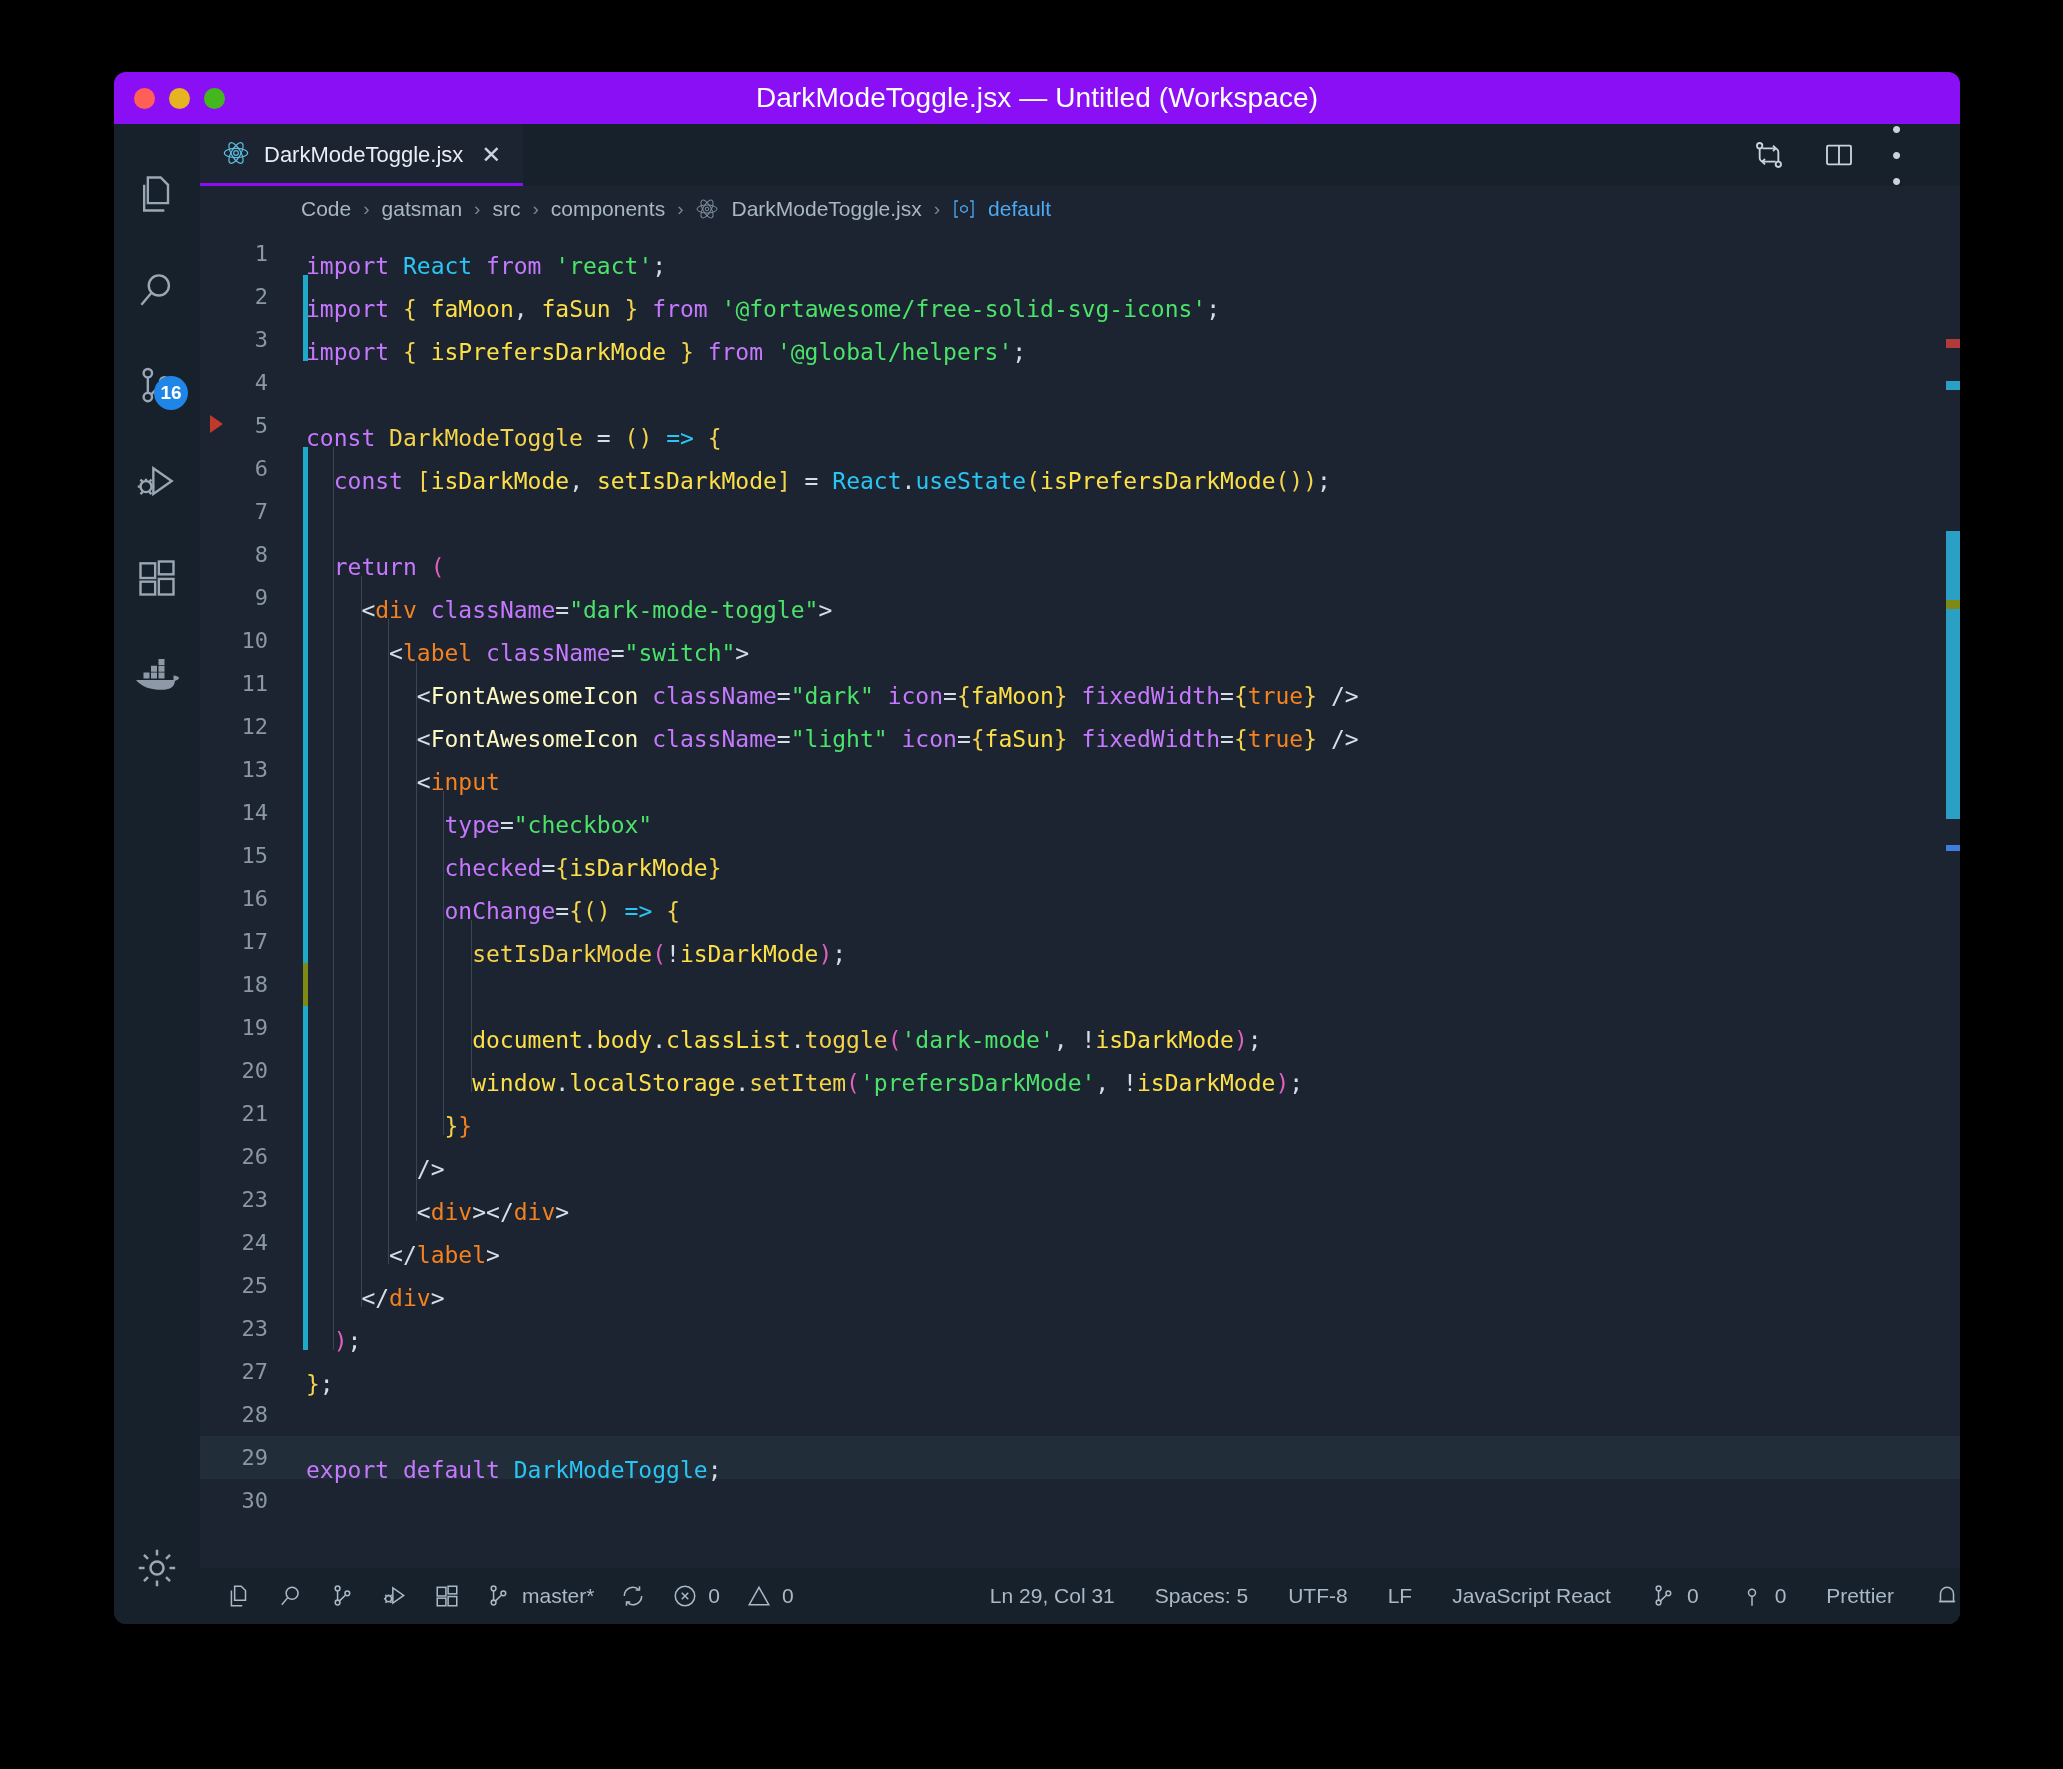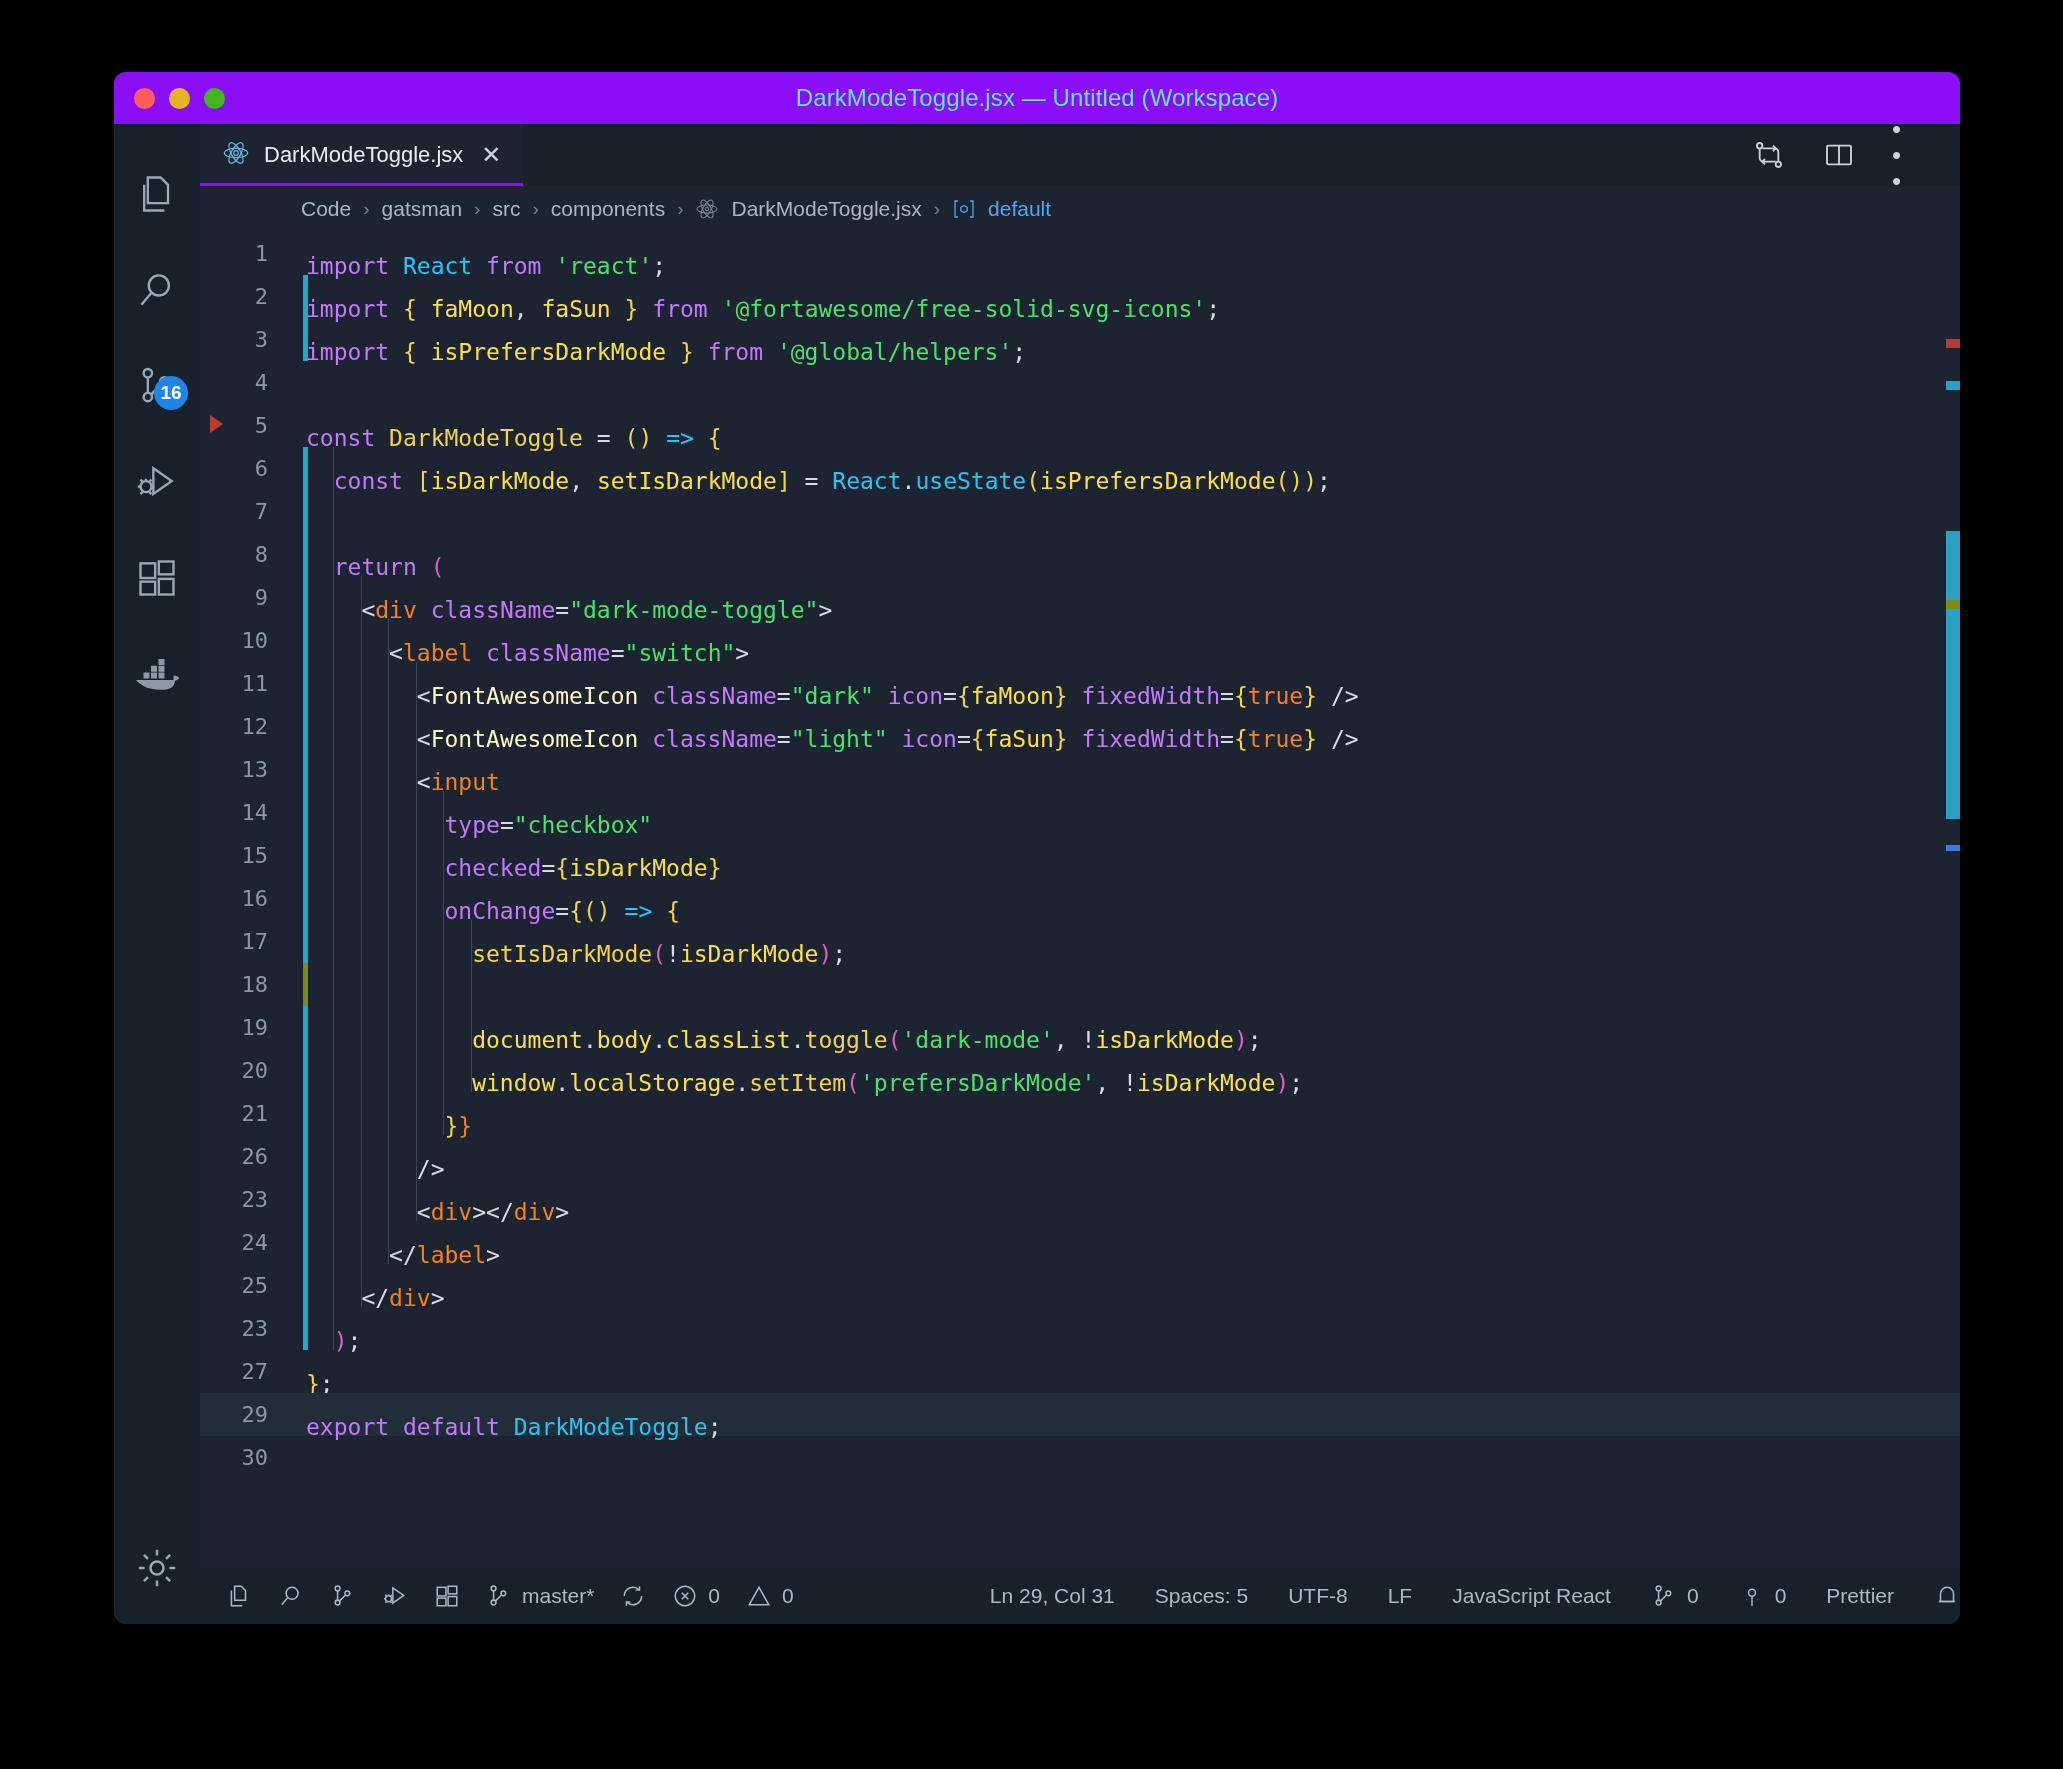--- a/index.html
+++ b/index.html
@@ -14,21 +14,21 @@
   
   .titlebar{
     position:relative;height:52px;background:#8b0ff5;
     display:flex;align-items:center;justify-content:center;
   }
   .traffic{position:absolute;left:20px;top:0;height:52px;display:flex;align-items:center;gap:14px;}
   .dot{width:21px;height:21px;border-radius:50%;}
   .dot.red{background:#ff5f57;}
   .dot.yellow{background:#e6b422;}
   .dot.green{background:#43b81e;}
-  .title-text{color:#5eead4;font-size:24px;letter-spacing:0.1px;text-align:center;}
+  .title-text{color:#ffffff;font-size:28px;letter-spacing:0.1px;text-align:center;}
 
   
   .body{position:relative;display:flex;height:1500px;}
 
   
   .activitybar{
     width:86px;background:#17212b;flex:0 0 86px;
     display:flex;flex-direction:column;align-items:center;padding-top:22px;
     position:relative;
   }
@@ -305,20 +305,21 @@
             <div class="line"><span class="ln">18</span><span class="git-mark modified"></span><span class="ig" style="left: 133px;"></span><span class="ig" style="left: 161px;"></span><span class="ig" style="left: 188px;"></span><span class="ig" style="left: 216px;"></span><span class="ig" style="left: 243px;"></span><span class="ig" style="left: 271px;"></span><span class="code"></span></div>
             <div class="line"><span class="ln">19</span><span class="git-mark added"></span><span class="ig" style="left: 133px;"></span><span class="ig" style="left: 161px;"></span><span class="ig" style="left: 188px;"></span><span class="ig" style="left: 216px;"></span><span class="ig" style="left: 243px;"></span><span class="ig" style="left: 271px;"></span><span class="code"><span class="t-punc">            </span><span class="t-var">document</span><span class="t-punc">.</span><span class="t-var">body</span><span class="t-punc">.</span><span class="t-var">classList</span><span class="t-punc">.</span><span class="t-fn">toggle</span><span class="t-paren">(</span><span class="t-str">'dark-mode'</span><span class="t-punc">,</span><span class="t-punc"> </span><span class="t-punc">!</span><span class="t-var">isDarkMode</span><span class="t-paren">)</span><span class="t-punc">;</span></span></div>
             <div class="line"><span class="ln">20</span><span class="git-mark added"></span><span class="ig" style="left: 133px;"></span><span class="ig" style="left: 161px;"></span><span class="ig" style="left: 188px;"></span><span class="ig" style="left: 216px;"></span><span class="ig" style="left: 243px;"></span><span class="ig" style="left: 271px;"></span><span class="code"><span class="t-punc">            </span><span class="t-var">window</span><span class="t-punc">.</span><span class="t-var">localStorage</span><span class="t-punc">.</span><span class="t-fn">setItem</span><span class="t-paren">(</span><span class="t-str">'prefersDarkMode'</span><span class="t-punc">,</span><span class="t-punc"> </span><span class="t-punc">!</span><span class="t-var">isDarkMode</span><span class="t-paren">)</span><span class="t-punc">;</span></span></div>
             <div class="line"><span class="ln">21</span><span class="git-mark added"></span><span class="ig" style="left: 133px;"></span><span class="ig" style="left: 161px;"></span><span class="ig" style="left: 188px;"></span><span class="ig" style="left: 216px;"></span><span class="ig" style="left: 243px;"></span><span class="code"><span class="t-punc">          </span><span class="t-brace">}</span><span class="t-num">}</span></span></div>
             <div class="line"><span class="ln">26</span><span class="git-mark added"></span><span class="ig" style="left: 133px;"></span><span class="ig" style="left: 161px;"></span><span class="ig" style="left: 188px;"></span><span class="ig" style="left: 216px;"></span><span class="code"><span class="t-punc">        </span><span class="t-punc">/&gt;</span></span></div>
             <div class="line"><span class="ln">23</span><span class="git-mark added"></span><span class="ig" style="left: 133px;"></span><span class="ig" style="left: 161px;"></span><span class="ig" style="left: 188px;"></span><span class="ig" style="left: 216px;"></span><span class="code"><span class="t-punc">        </span><span class="t-punc">&lt;</span><span class="t-tag">div</span><span class="t-punc">&gt;</span><span class="t-punc">&lt;</span><span class="t-punc">/</span><span class="t-tag">div</span><span class="t-punc">&gt;</span></span></div>
             <div class="line"><span class="ln">24</span><span class="git-mark added"></span><span class="ig" style="left: 133px;"></span><span class="ig" style="left: 161px;"></span><span class="ig" style="left: 188px;"></span><span class="code"><span class="t-punc">      </span><span class="t-punc">&lt;</span><span class="t-punc">/</span><span class="t-tag">label</span><span class="t-punc">&gt;</span></span></div>
             <div class="line"><span class="ln">25</span><span class="git-mark added"></span><span class="ig" style="left: 133px;"></span><span class="ig" style="left: 161px;"></span><span class="code"><span class="t-punc">    </span><span class="t-punc">&lt;</span><span class="t-punc">/</span><span class="t-tag">div</span><span class="t-punc">&gt;</span></span></div>
             <div class="line"><span class="ln">23</span><span class="git-mark added"></span><span class="ig" style="left: 133px;"></span><span class="code"><span class="t-punc">  </span><span class="t-paren">)</span><span class="t-punc">;</span></span></div>
             <div class="line"><span class="ln">27</span><span class="code"><span class="t-brace">}</span><span class="t-punc">;</span></span></div>
+            <div class="line"><span class="ln">28</span><span class="code"></span></div>
             <div class="line current"><span class="ln">29</span><span class="code"><span class="t-kw">export</span><span class="t-punc"> </span><span class="t-kw">default</span><span class="t-punc"> </span><span class="t-cls">DarkModeToggle</span><span class="t-punc">;</span></span></div>
             <div class="line"><span class="ln">30</span><span class="code"></span></div>
           </div>
 
         <div class="overview">
           <div class="ov-mark" style="top:107px;background:#b33a3a;"></div>
           <div class="ov-mark" style="top:149px;background:#2aa0c4;"></div>
           <div class="ov-mark" style="top:299px;background:#2aa0c4;height:169px;"></div>
           <div class="ov-mark" style="top:368px;background:#7d8a16;height:9px;"></div>
           <div class="ov-mark" style="top:468px;background:#2aa0c4;height:119px;"></div>

